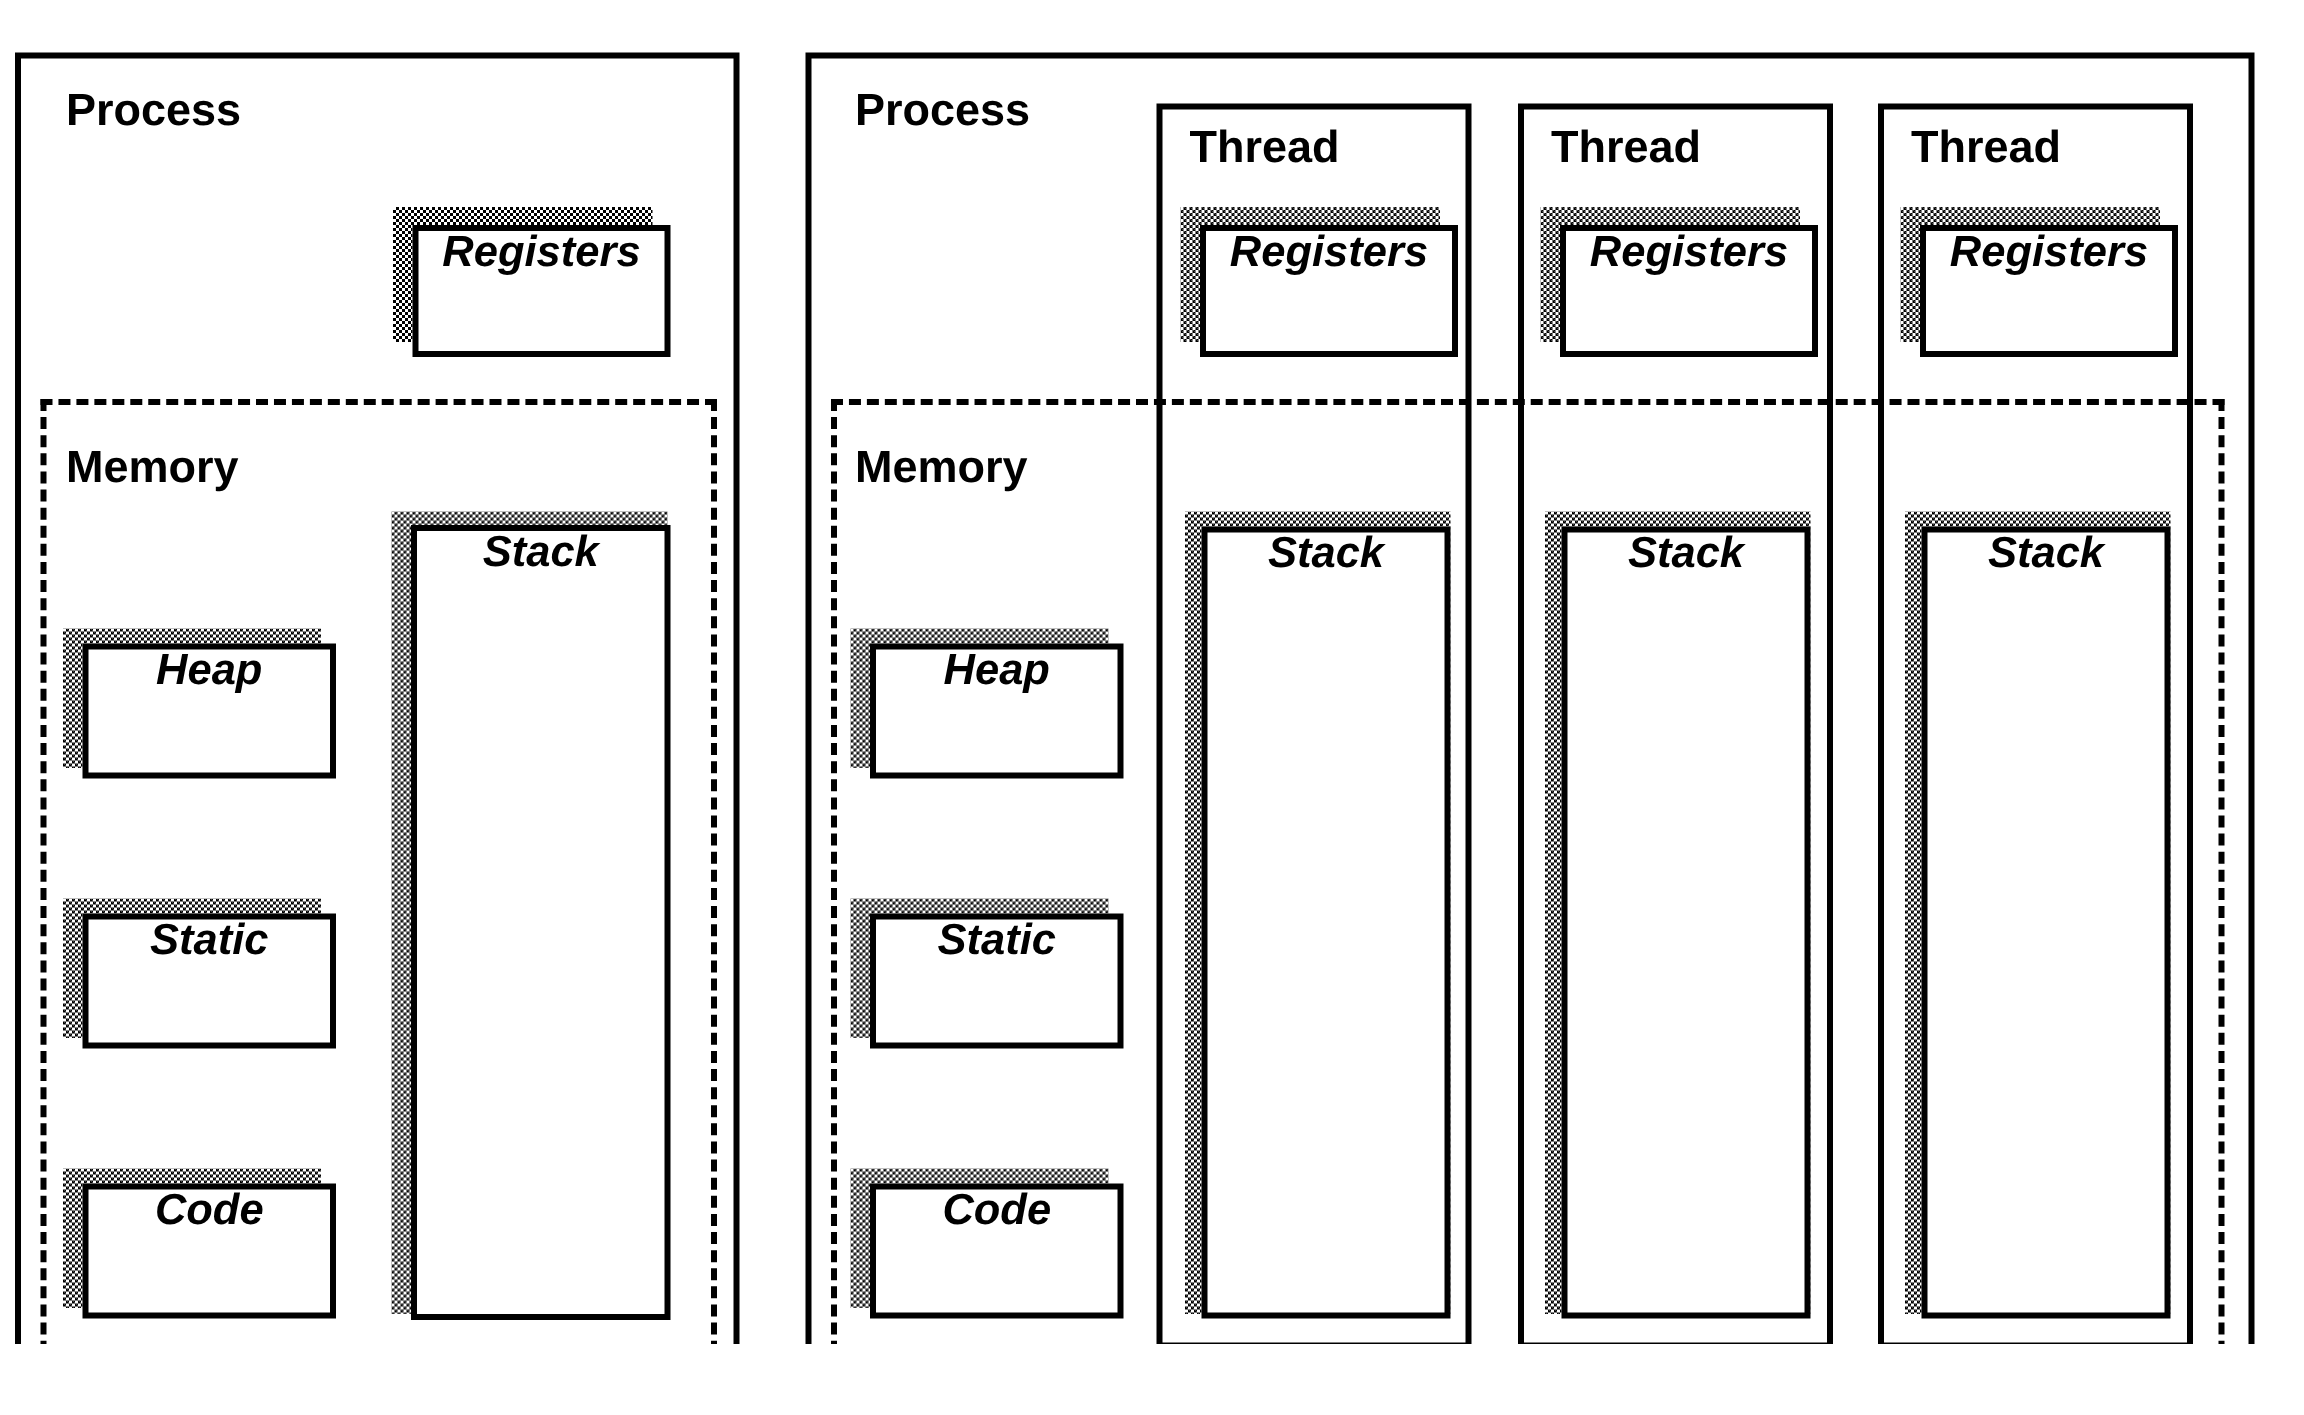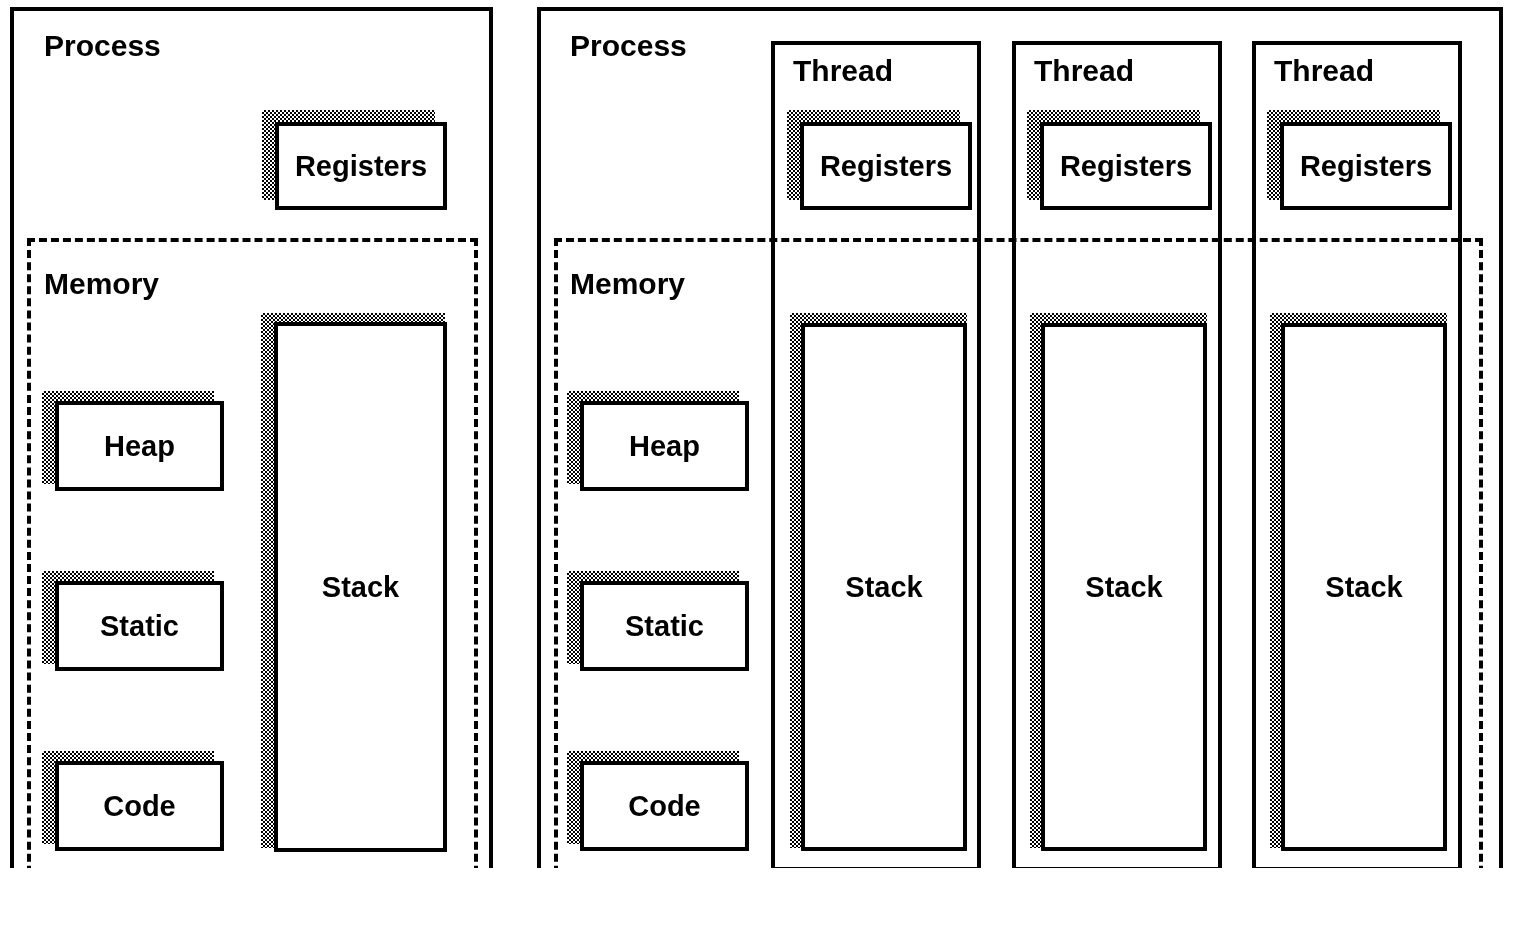--- a/index.html
+++ b/index.html
@@ -9,20 +9,21 @@
   }
   body {
     font-family: "Liberation Sans", "DejaVu Sans", sans-serif;
   }
   #canvas {
     position: relative;
     width: 1536px;
     height: 868px;
     background: #ffffff;
     overflow: hidden;
+    margin-top: 28px;
   }
 
   
 
   .panel {
     position: absolute;
     box-sizing: border-box;
     border: 4px solid #000000;
     background: #ffffff;
   }
@@ -51,22 +52,23 @@
     background-size: 4px 4px;
     background-position: 0 0, 2px 2px;
   }
 
   .solid-box {
     position: absolute;
     box-sizing: border-box;
     border: 4px solid #000000;
     background: #ffffff;
     display: flex;
-    align-items: center;
+    align-items: flex-start;
     justify-content: center;
+    font-style: italic;
   }
 
   .solid-box > .box-label {
     font-size: 29px;
     font-weight: bold;
     color: #000000;
     line-height: 1;
     white-space: nowrap;
   }
 

